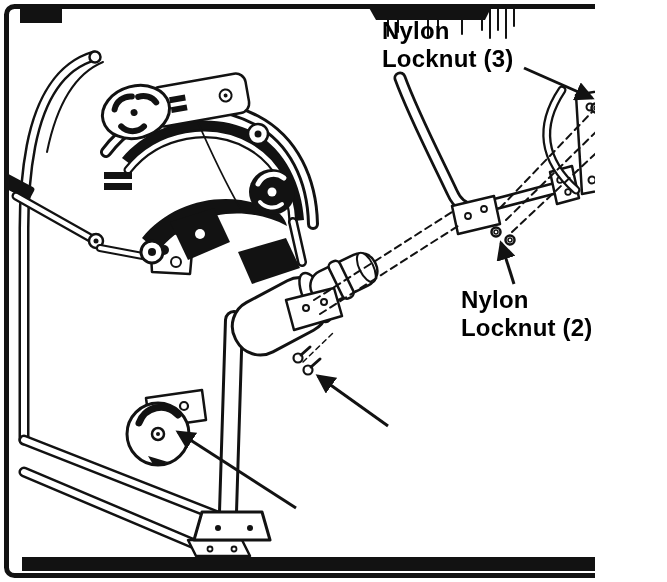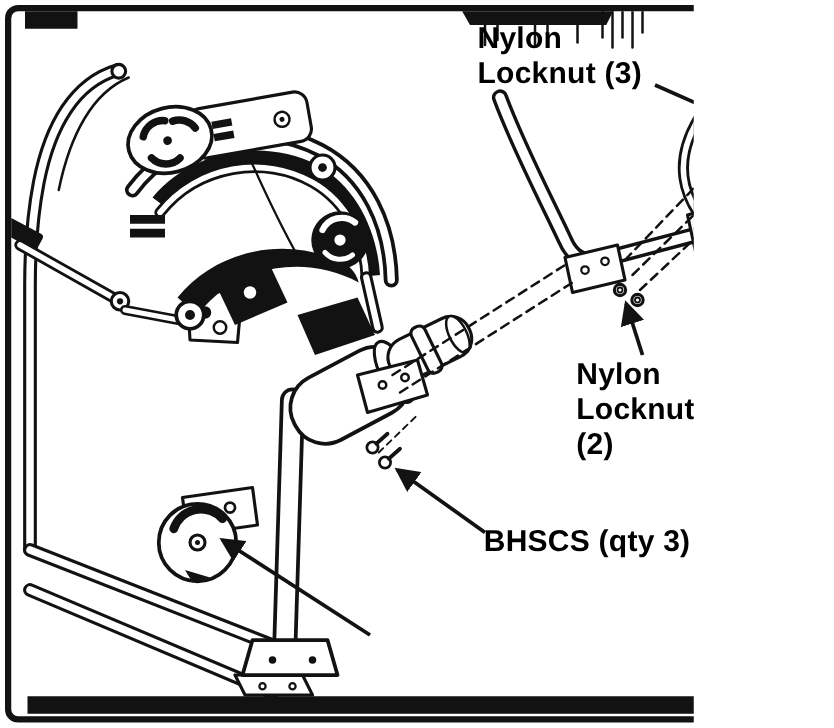--- a/index.html
+++ b/index.html
@@ -1,18 +1,18 @@
 <!DOCTYPE html>
 <html><head>
 <meta charset="utf-8">
 <style>
   html,body{margin:0;padding:0;background:#ffffff;}
   .stage{
     position:relative;width:555px;height:582px;background:#ffffff;
-    overflow:hidden;font-family:"Liberation Sans",sans-serif;
+    overflow:hidden;font-family:"Liberation Sans",sans-serif;padding-left:40px;
   }
   .stage svg{position:absolute;left:0;top:0;display:block;}
   .diagram-label{
     position:absolute;font-weight:700;font-size:24px;line-height:28px;
     color:#000;white-space:pre-line;letter-spacing:0.2px;
   }
 </style>
 </head>
 <body>
 
@@ -219,16 +219,15 @@
     <line x1="296" y1="508" x2="178" y2="432" marker-end="url(#arrow)"></line>
   </g>
 </svg>
 
 <div class="diagram-label" style="left:382px;top:17px">Nylon
 Locknut (3)</div>
 
 <div class="diagram-label" style="left:461px;top:286px">Nylon
 Locknut (2)</div>
 
-<div class="diagram-label" style="left:387px;top:420px">BHSCS (qty 3)</div>
 
 
 </div>
 
 </body></html>

